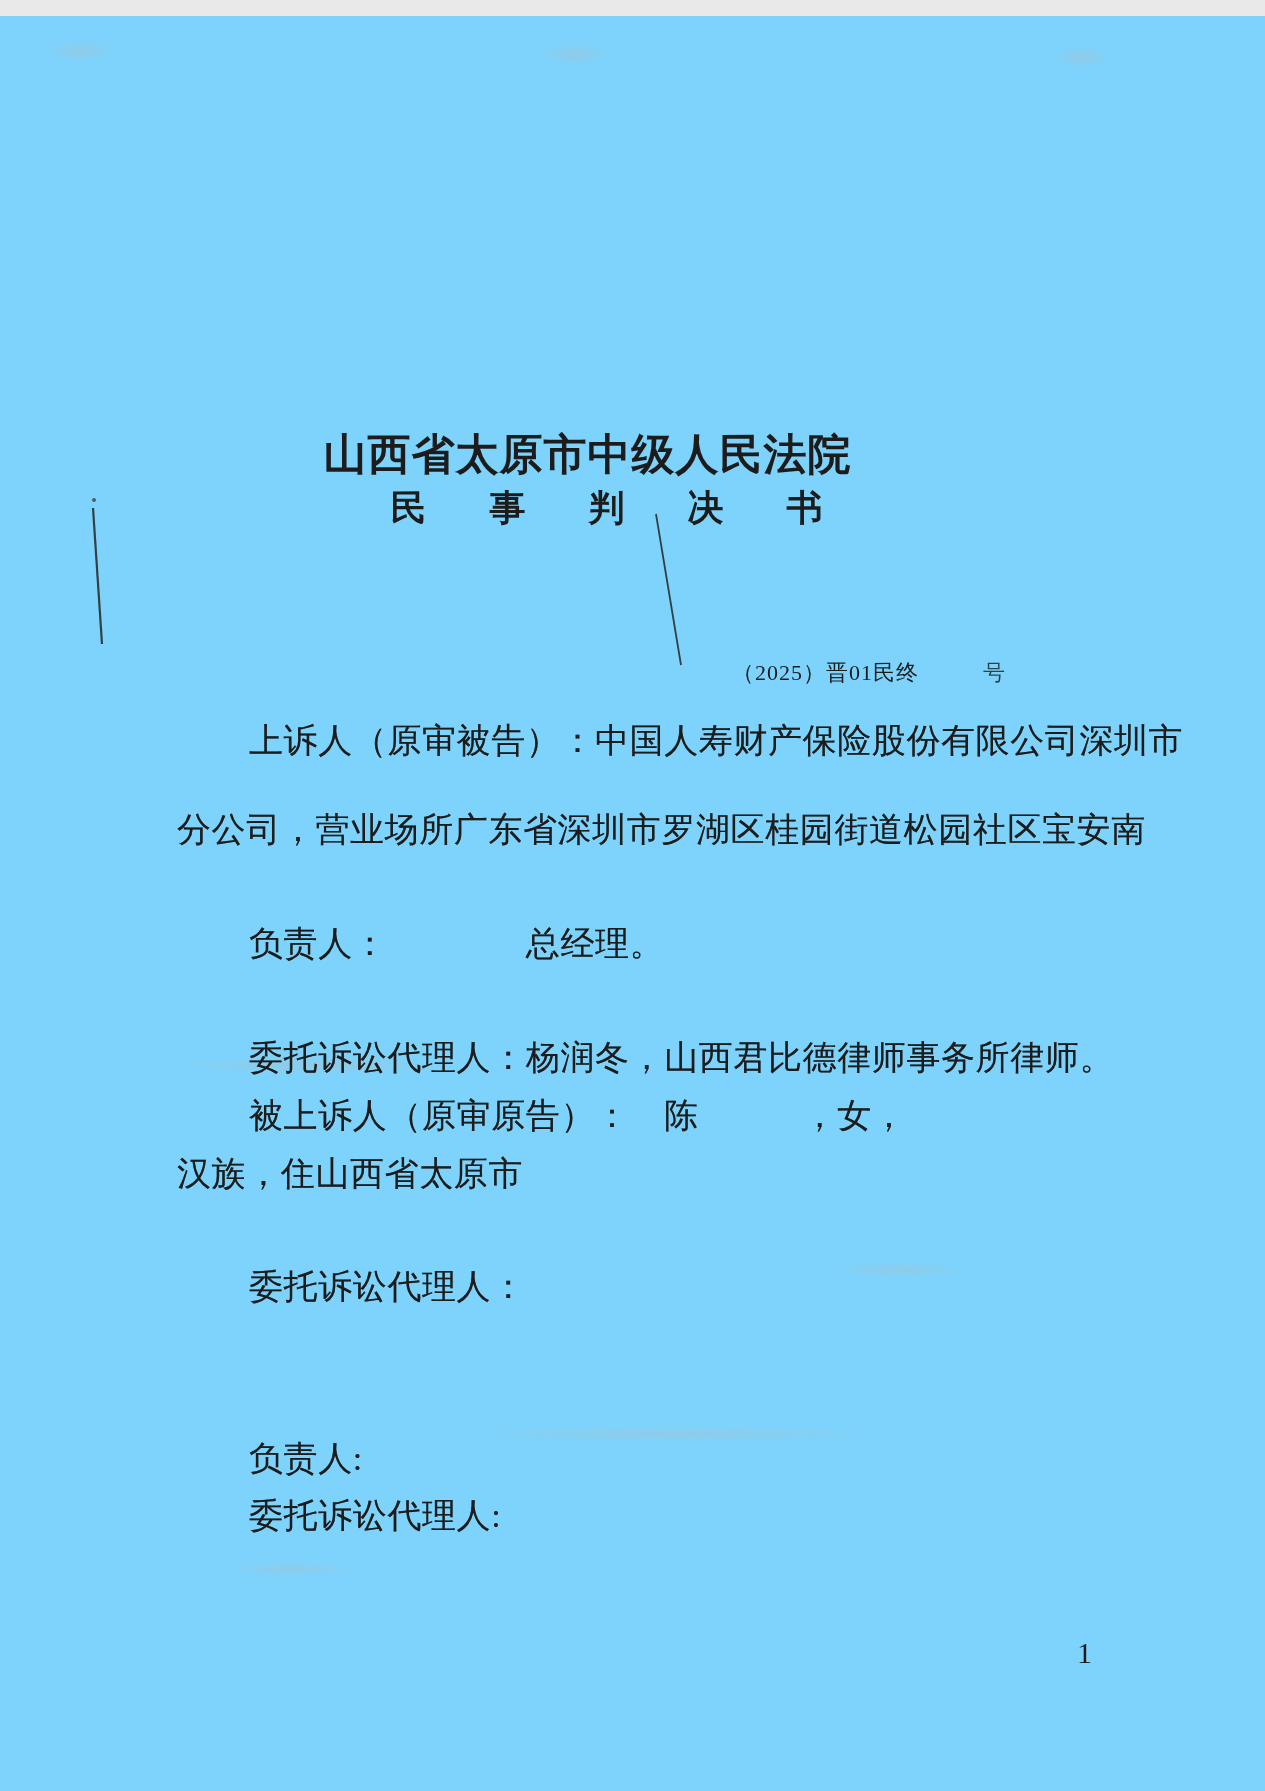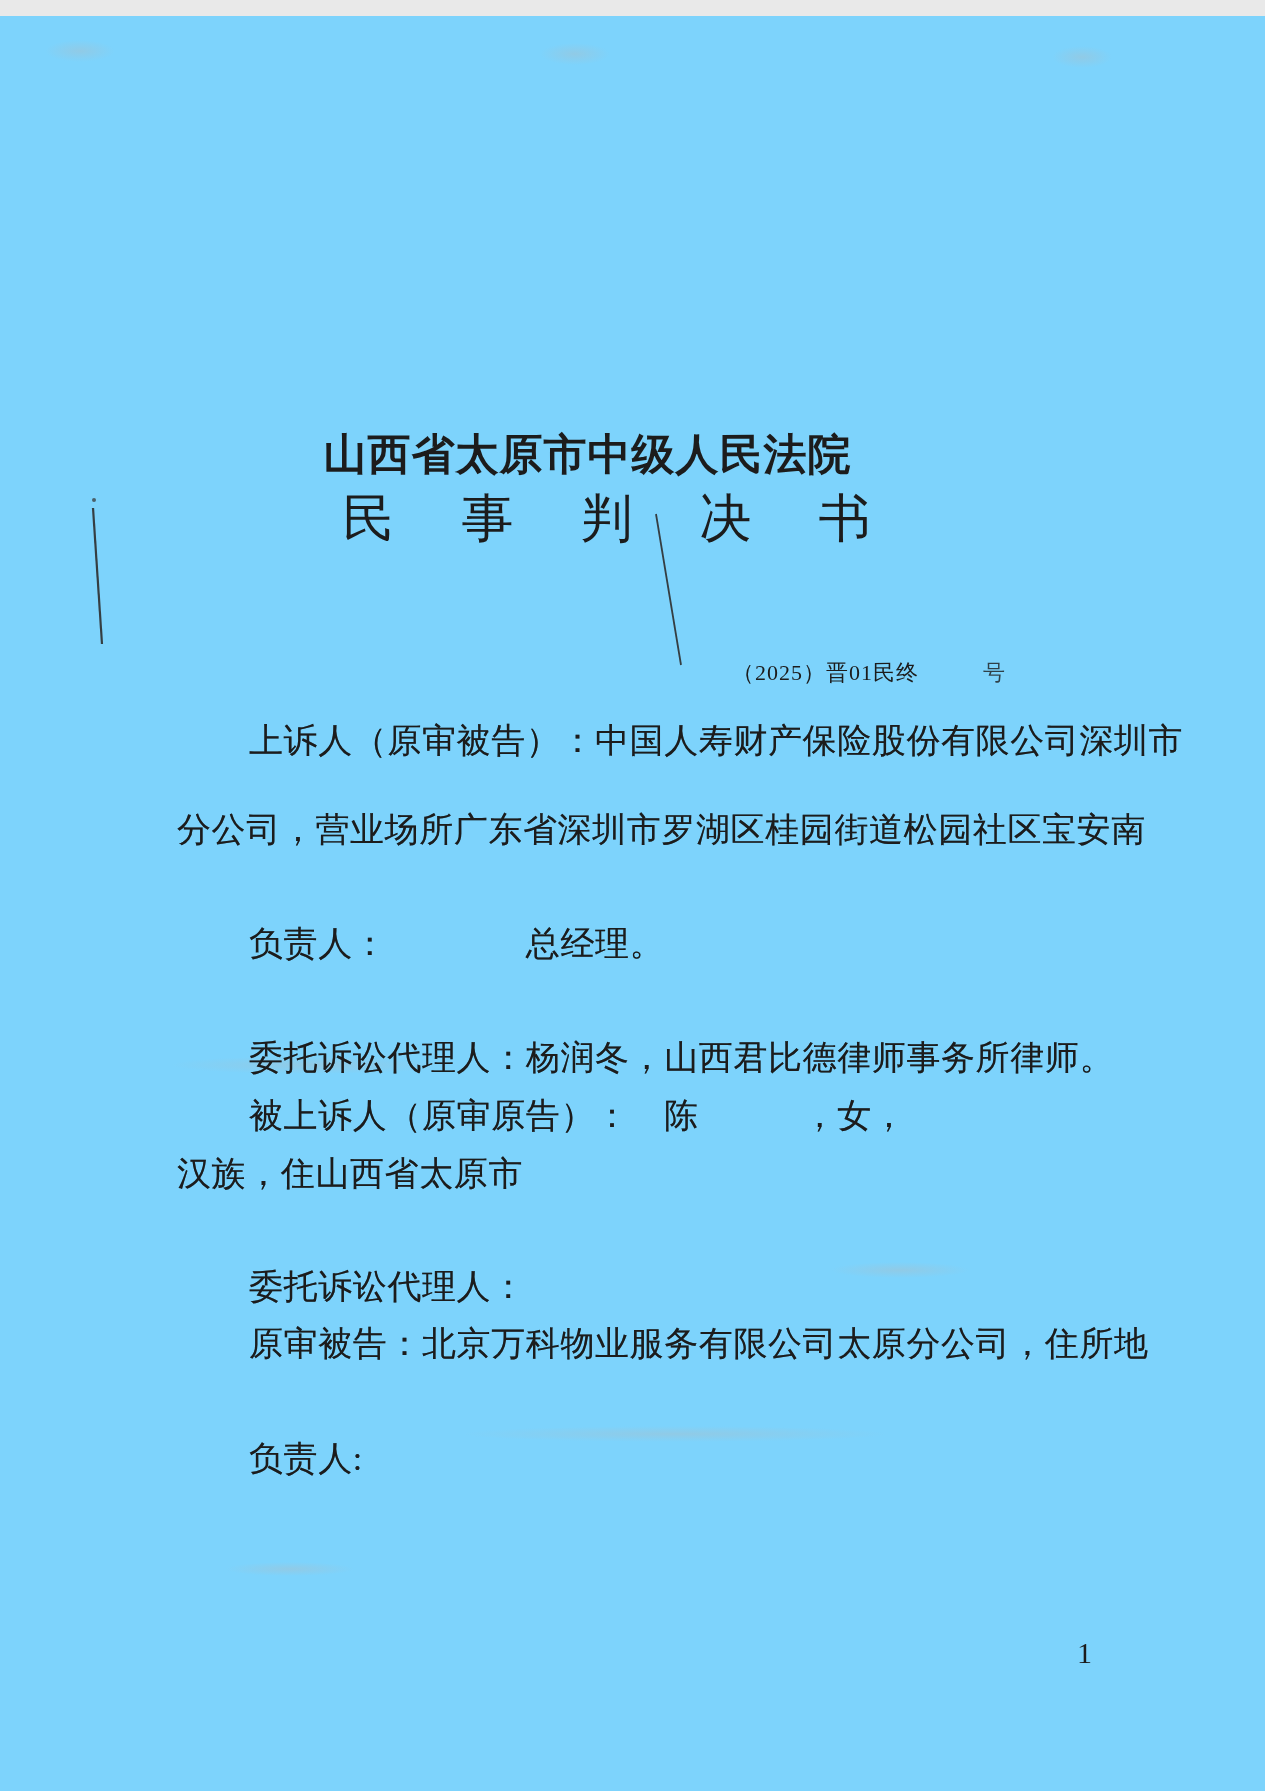--- a/index.html
+++ b/index.html
@@ -27,22 +27,22 @@
     font-weight: bold;
     letter-spacing: 1px;
     white-space: pre;
   }
   .doc-type {
     position: absolute;
     top: 468px;
     left: 0;
     width: 1240px;
     text-align: center;
-    font-size: 52px;
-    font-weight: normal;
+    font-size: 36px;
+    font-weight: bold;
     letter-spacing: 27px;
     white-space: pre;
   }
   .case-number {
     position: absolute;
     top: 616px;
     left: 706px;
     font-size: 22px;
     white-space: pre;
     letter-spacing: 1px;
@@ -103,18 +103,18 @@
     <span>（2025）晋01民终</span><span class="suffix">号</span>
   </div>
 
   <div class="line indent" style="top:703px;">上诉人（原审被告）：中国人寿财产保险股份有限公司深圳市</div>
   <div class="line flush" style="top:792px;text-align:right;">分公司，营业场所广东省深圳市罗湖区桂园街道松园社区宝安南</div>
   <div class="line indent" style="top:906px;">负责人：　　　　总经理。</div>
   <div class="line indent" style="top:1020px;">委托诉讼代理人：杨润冬，山西君比德律师事务所律师。</div>
   <div class="line indent" style="top:1078px;">被上诉人（原审原告）：　陈　　　，女，</div>
   <div class="line flush" style="top:1136px;">汉族，住山西省太原市</div>
   <div class="line indent" style="top:1249px;">委托诉讼代理人：</div>
-  <div class="line indent" style="top:1306px;">原审被告：北京万科物业服务有限公司太原分公司，住所地</div>
   <div class="line indent" style="top:1421px;">负责人:</div>
+  <div class="line indent" style="top:1478px;">委托诉讼代理人:</div>
 
   <div class="page-number">1</div>
 
 </div>
 
 </body></html>

